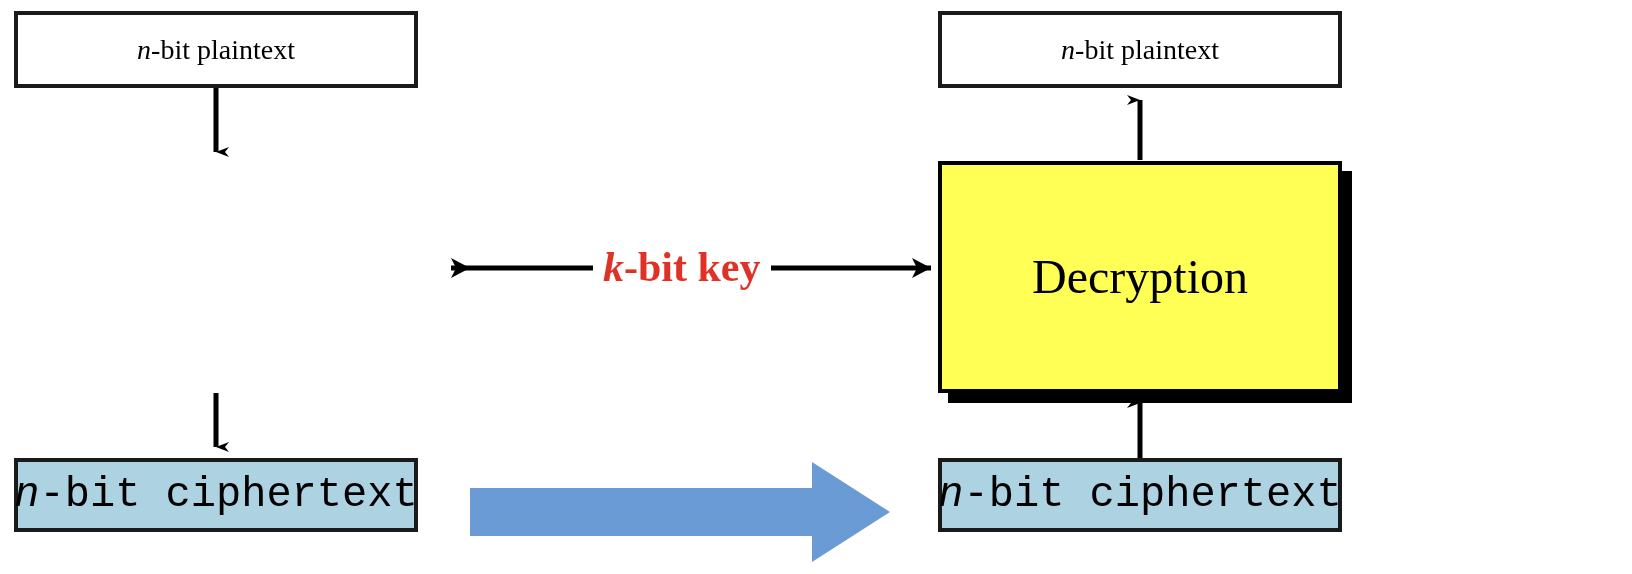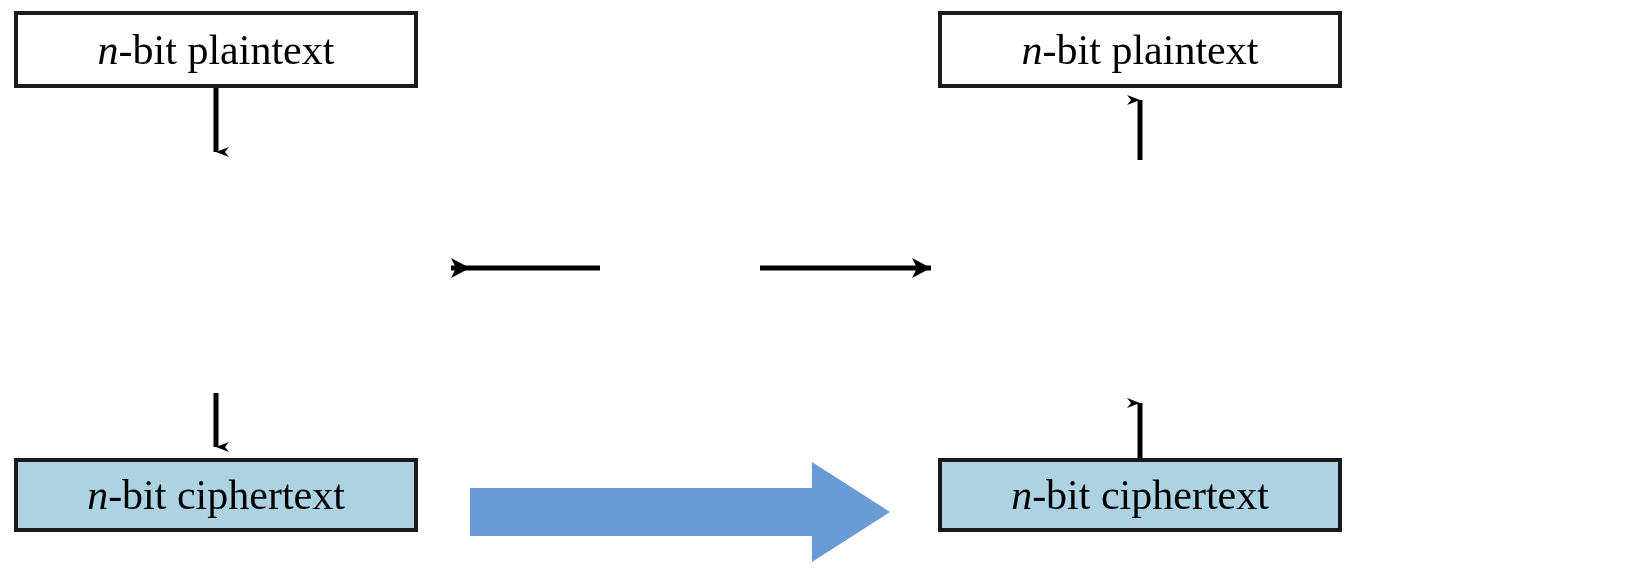--- a/index.html
+++ b/index.html
@@ -27,27 +27,28 @@
     align-items: center;
     justify-content: center;
     color: #000000;
     line-height: 1;
     white-space: nowrap;
   }
 
   .box-plain {
     background: #ffffff;
     border: 4px solid #1a1a1a;
-    font-size: 42px;
+    font-size: 28px;
   }
 
   .box-cipher {
     background: #ADD3E3;
     border: 4px solid #1a1a1a;
     font-size: 42px;
+    font-family: Liberation Mono, monospace;
   }
 
   .box-proc {
     background: #FFFF55;
     border: 4px solid #000000;
     font-size: 48px;
     box-shadow: 10px 10px 0 0 #000000;
   }
 
   .lbl {
@@ -143,19 +144,23 @@
 
 
   <div class="box box-cipher" style="left:14px; top:458px; width:404px; height:74px;">
     <span class="lbl"><i>n</i><span>-bit ciphertext</span></span>
   </div>
 
   <div class="box box-plain" style="left:938px; top:11px; width:404px; height:77px;">
     <span class="lbl"><i>n</i><span>-bit plaintext</span></span>
   </div>
 
+  <div class="box box-proc" style="left:938px; top:161px; width:404px; height:232px;">
+    <span class="lbl">Decryption</span>
+  </div>
 
   <div class="box box-cipher" style="left:938px; top:458px; width:404px; height:74px;">
     <span class="lbl"><i>n</i><span>-bit ciphertext</span></span>
   </div>
 
+  <div class="key-label" style="left:593px; top:246px;"><i>k</i><span>-bit key</span></div>
 
 </div>
 
 </body></html>

